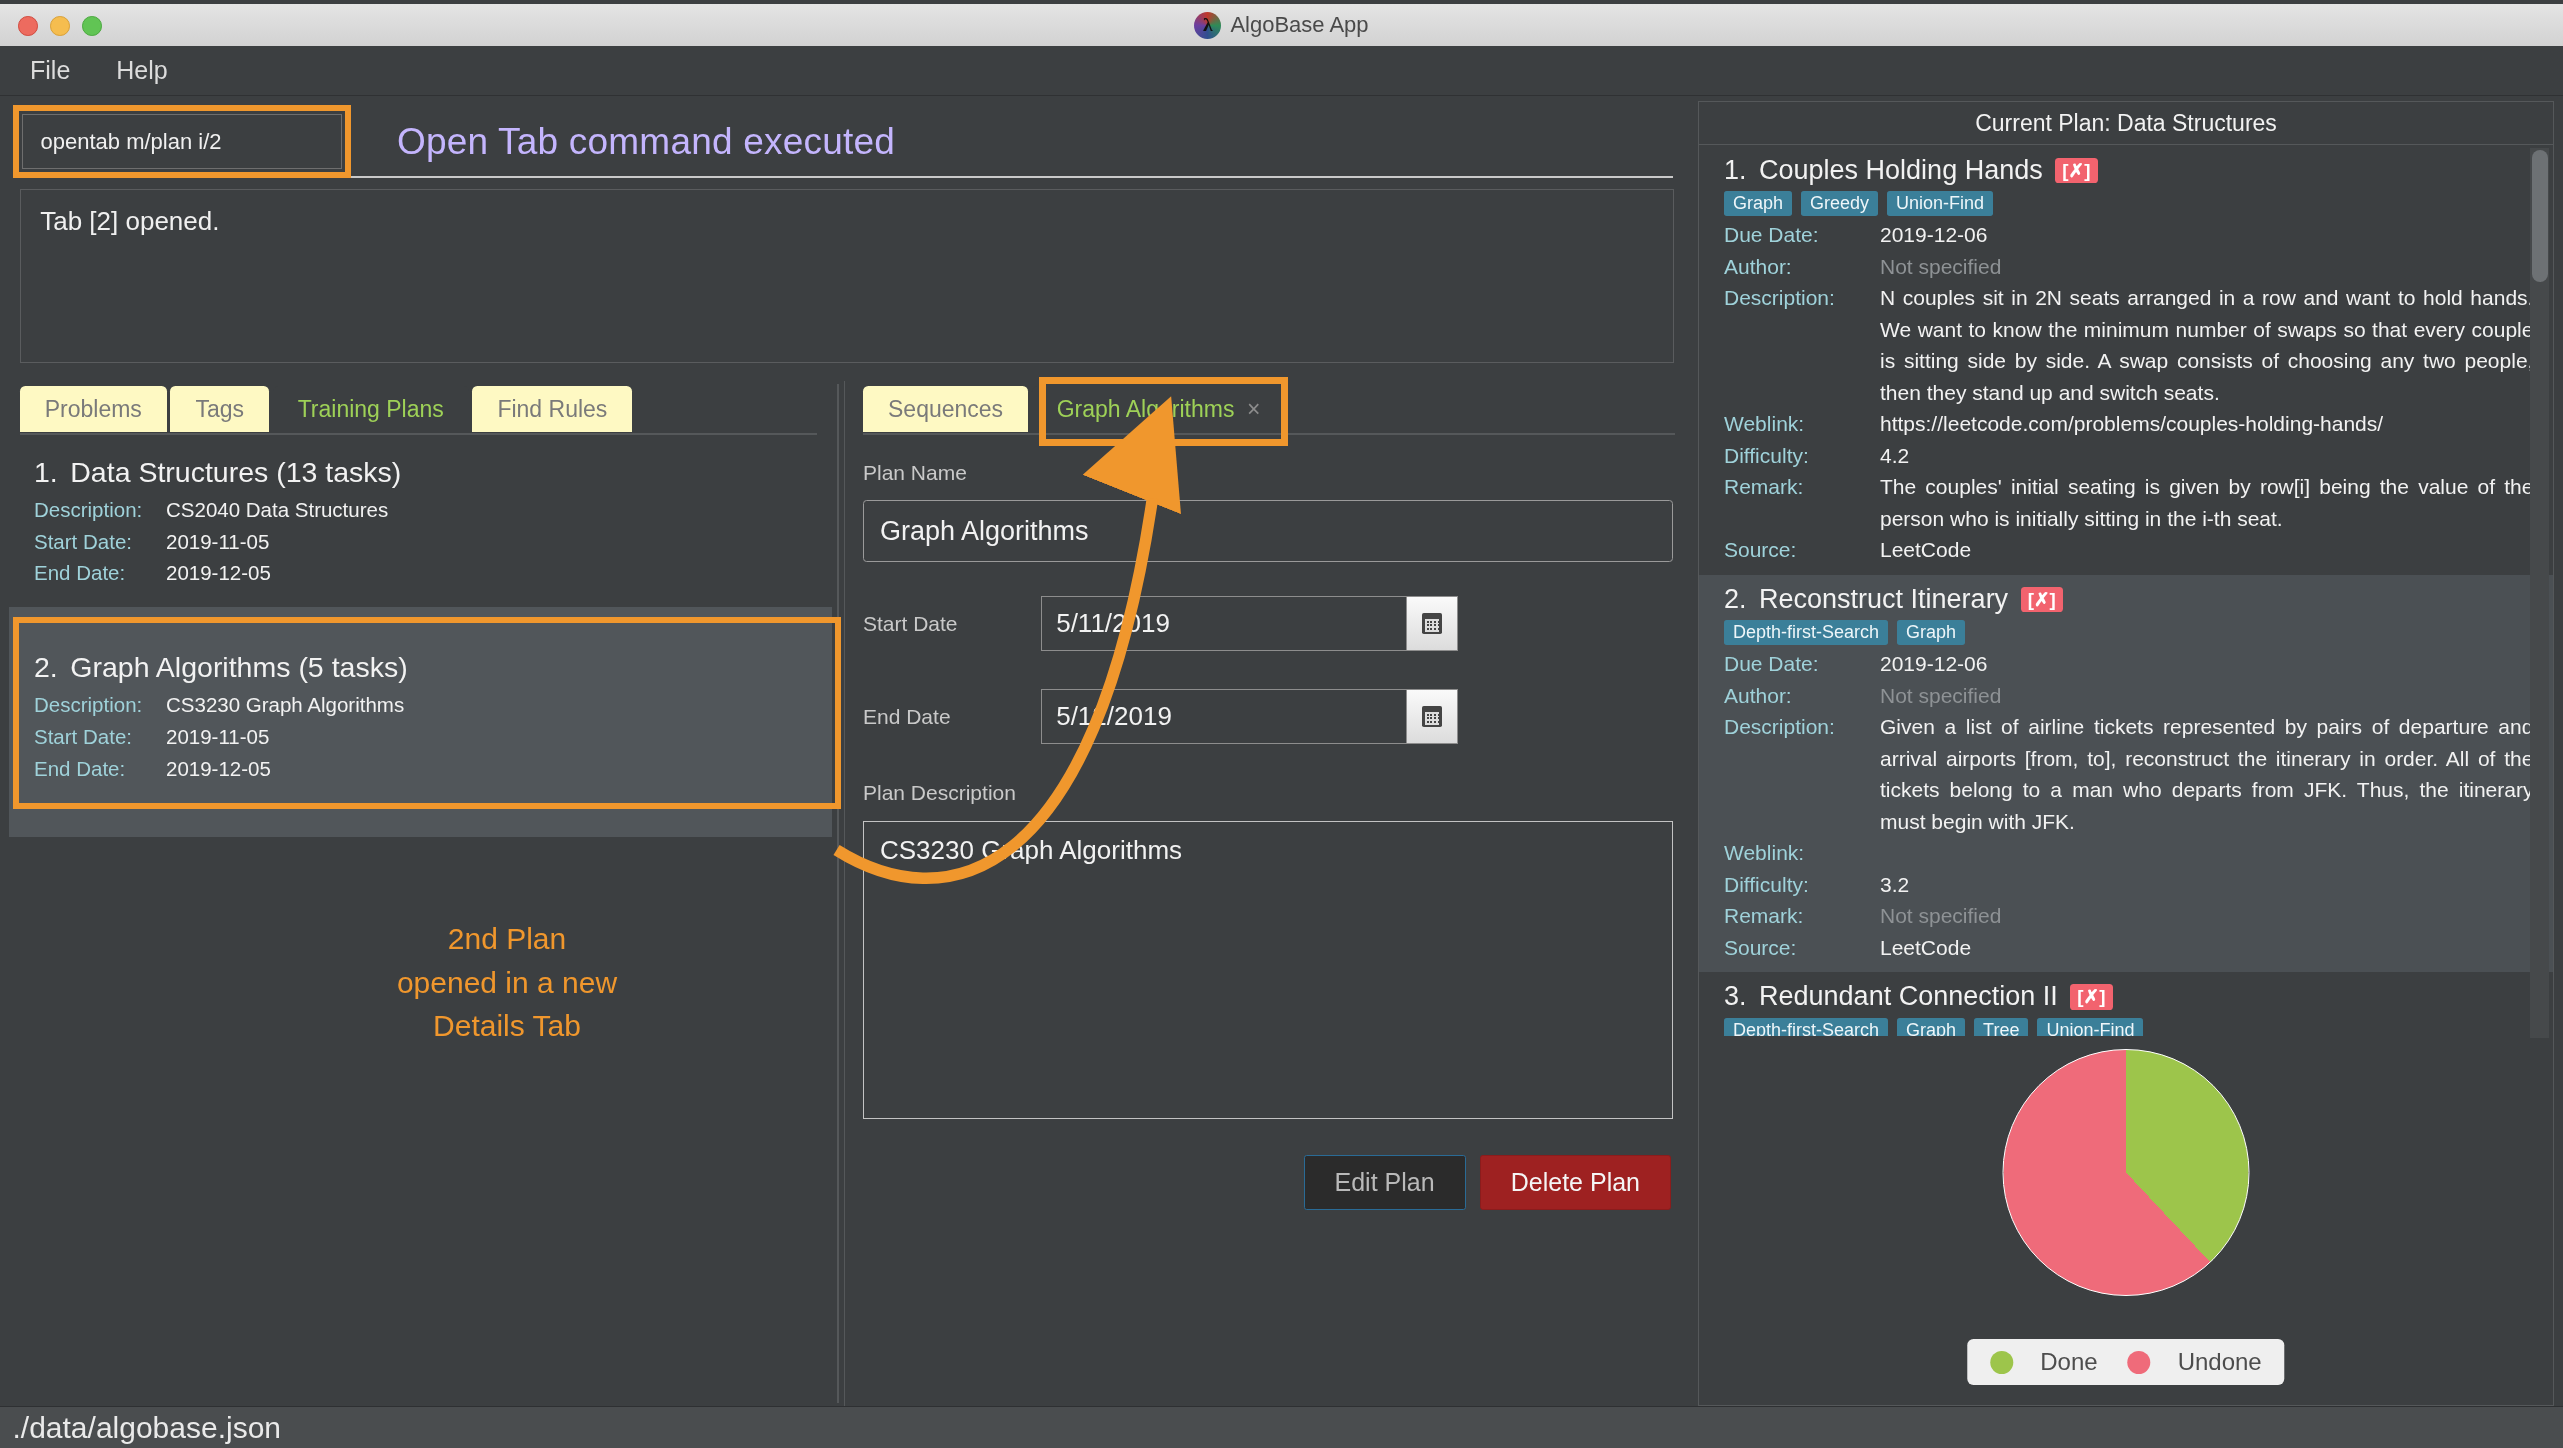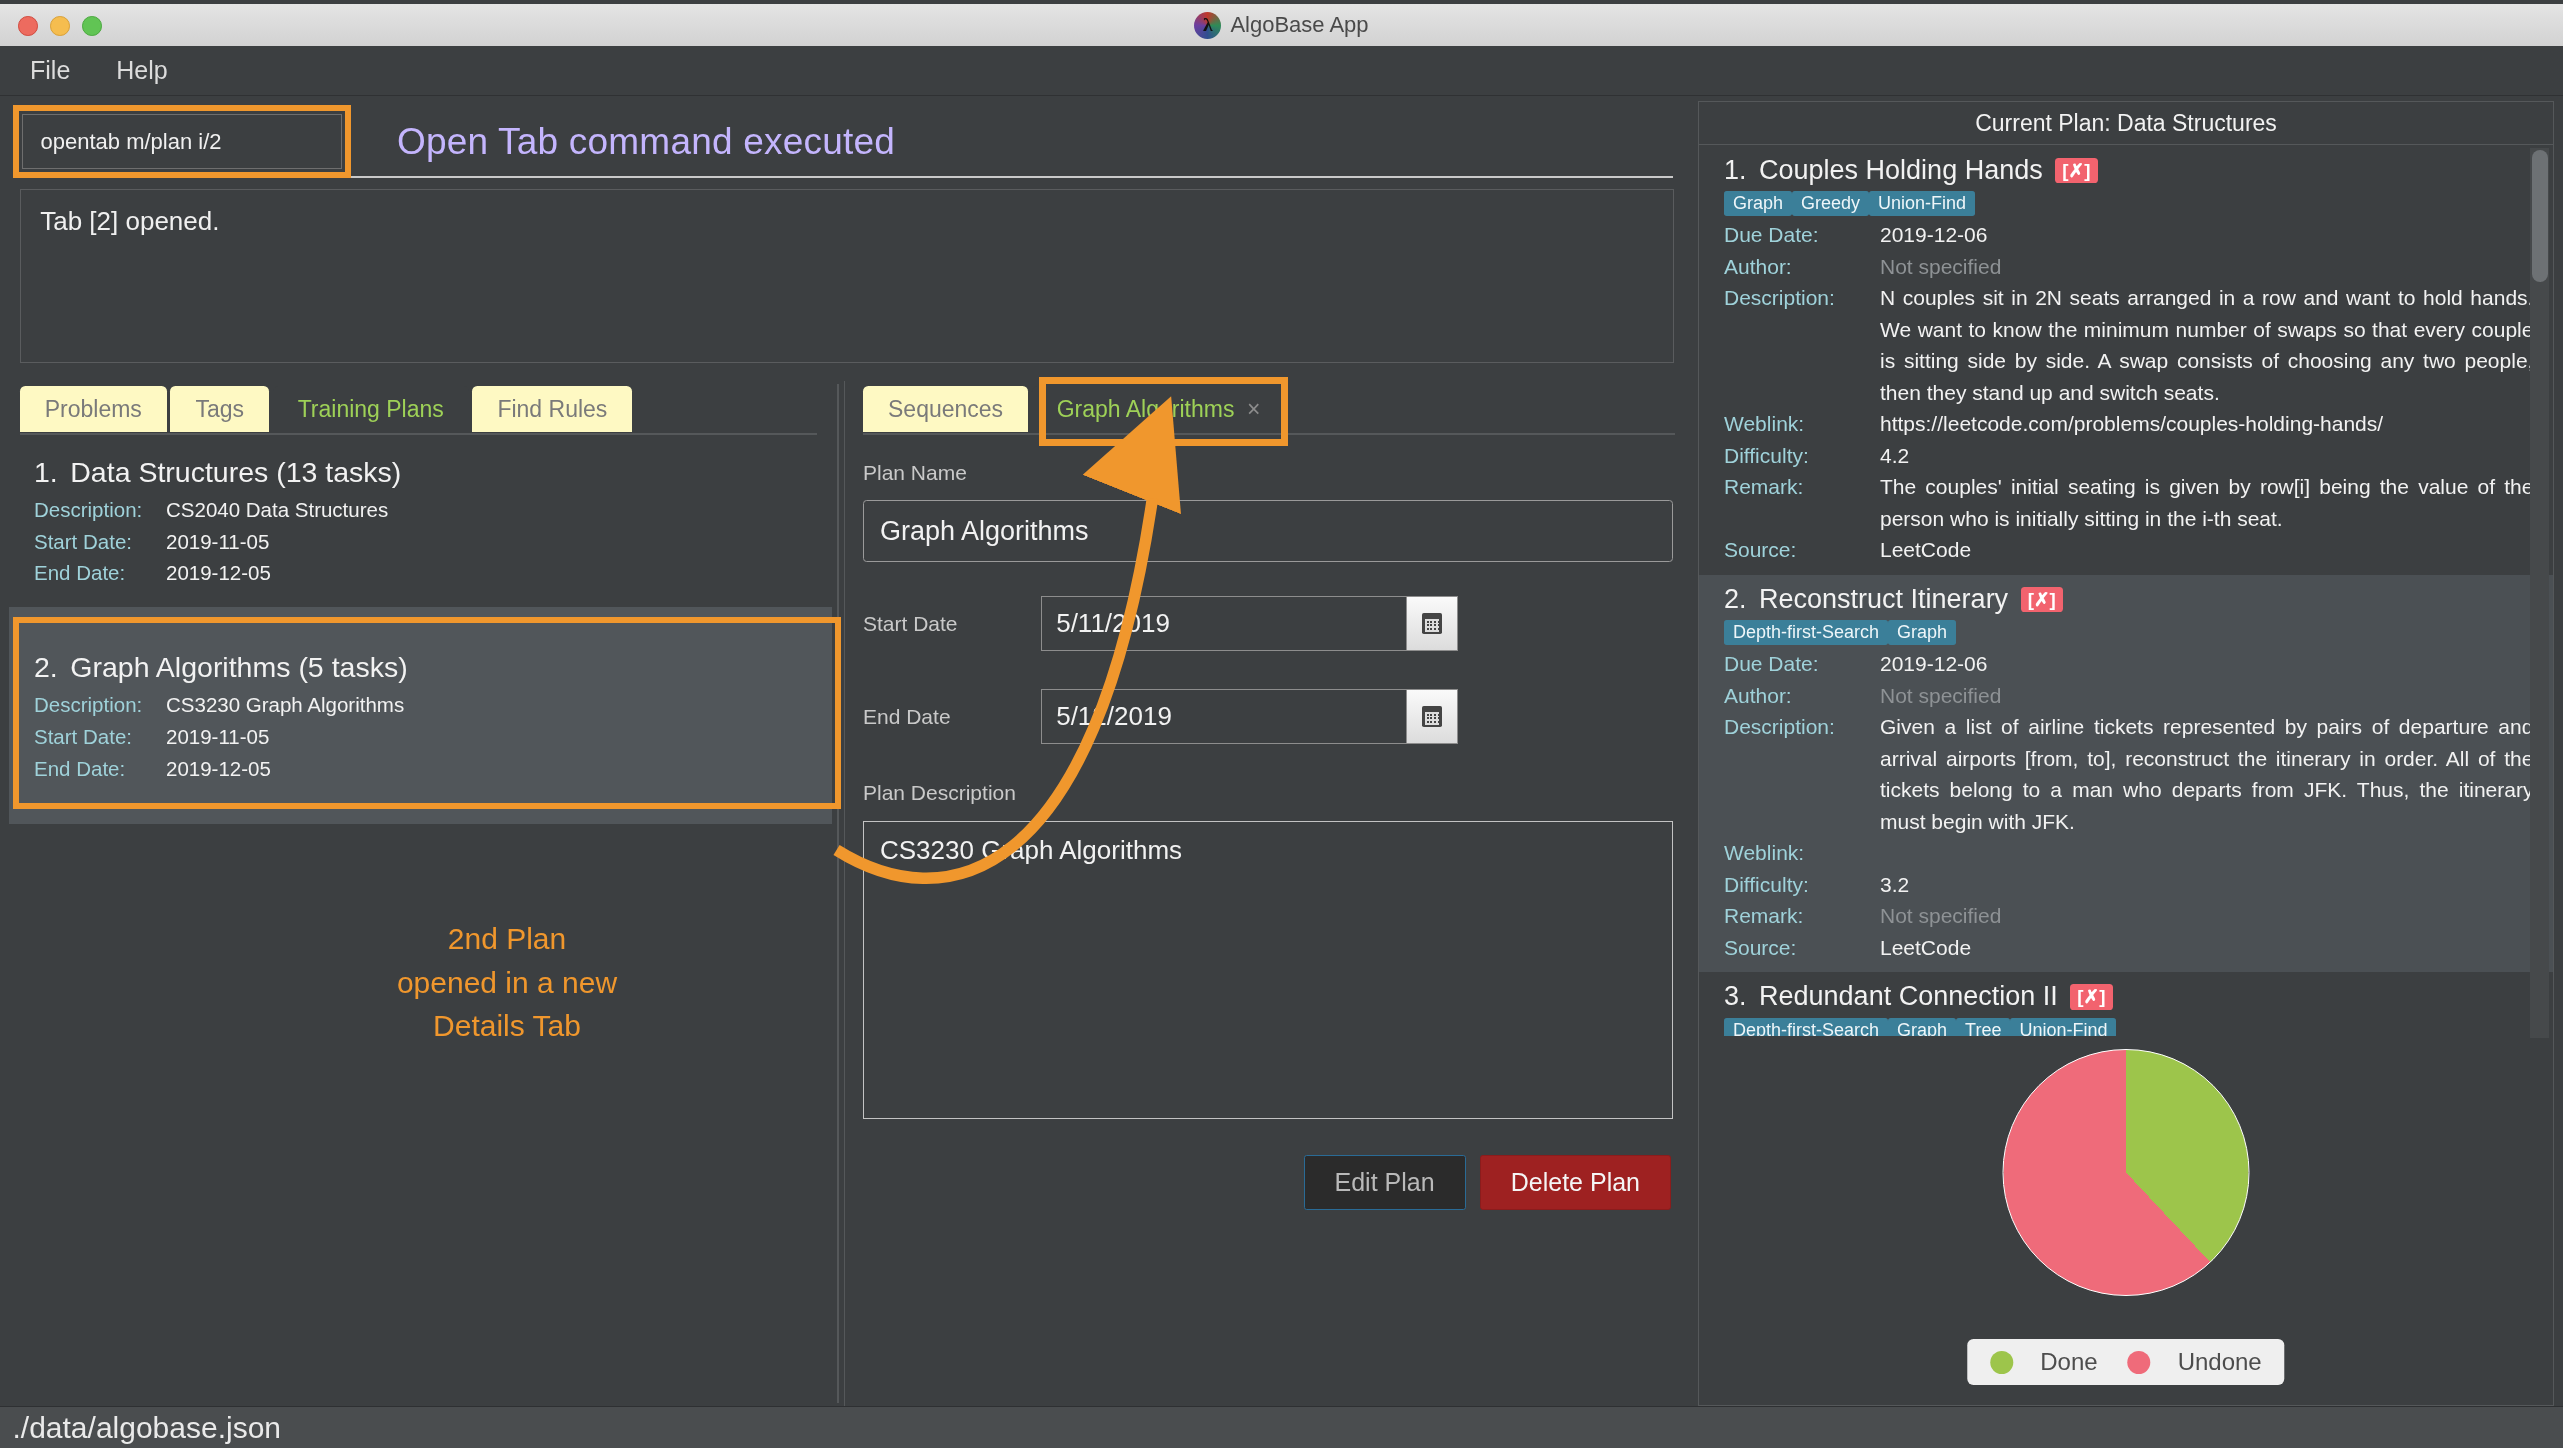--- a/index.html
+++ b/index.html
@@ -193,21 +193,21 @@
   }
   .task { padding: 9px 19.6px 9px 25px; position: relative; }
   .task.alt { background: #4b5054; }
   .task-title { color: #f2f2f2; font-size: 27px; display: flex; align-items: center; }
   .task-title .num { margin-right: 12.5px; }
   .badge-x {
     margin-left: 12.5px; background: #f2636e; color: #fff;
     font-size: 18.7px; font-weight: bold; padding: 0.9px 7.1px; border-radius: 3.6px;
     line-height: 1.25;
   }
-  .tags { display: flex; margin: 5.3px 0 3.6px 0; }
+  .tags { display: flex; gap: 9px; margin: 5.3px 0 3.6px 0; }
   .tag {
     background: #3b7f99; color: #eef6f9; font-size: 18px;
     padding: 1.8px 9px; border-radius: 2.7px;
   }
   .trow { display: flex; font-size: 21px; line-height: 1.5; }
   .tkey { color: #9fd2da; width: 156px; flex: 0 0 auto; }
   .tval { color: #f2f2f2; flex: 1; text-align: justify; }
   .tval.muted { color: #8e9295; }
   .scrollbar {
     position: absolute; right: 3.6px; top: 46px; width: 19.6px; height: 890px;
@@ -305,21 +305,21 @@
         <div class="plan-row">
           <div class="plan-key">Start Date:</div>
           <div class="plan-val">2019-11-05</div>
         </div>
         <div class="plan-row">
           <div class="plan-key">End Date:</div>
           <div class="plan-val">2019-12-05</div>
         </div>
       </div>
 
-      <div class="plancell selected" style="padding-top:44px; padding-bottom:39px;">
+      <div class="plancell selected" style="padding-top:44px; padding-bottom:52px;">
         <div class="plan-title">
           <span class="num">2.</span><span>Graph Algorithms (5 tasks)</span>
         </div>
         <div class="plan-row">
           <div class="plan-key">Description:</div>
           <div class="plan-val">CS3230 Graph Algorithms</div>
         </div>
         <div class="plan-row">
           <div class="plan-key">Start Date:</div>
           <div class="plan-val">2019-11-05</div>

